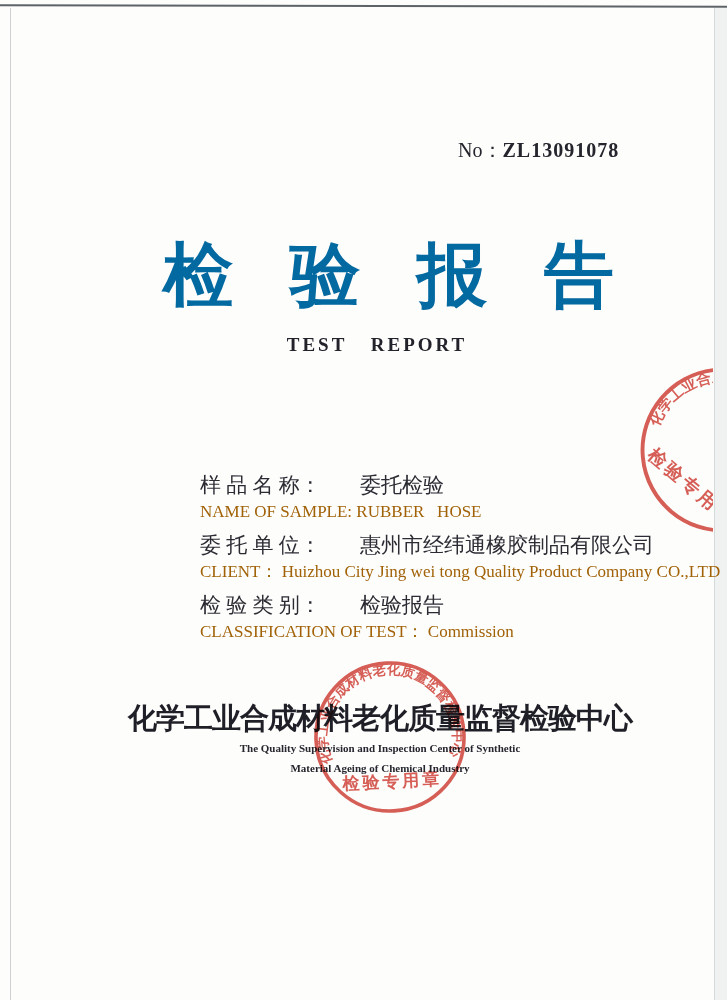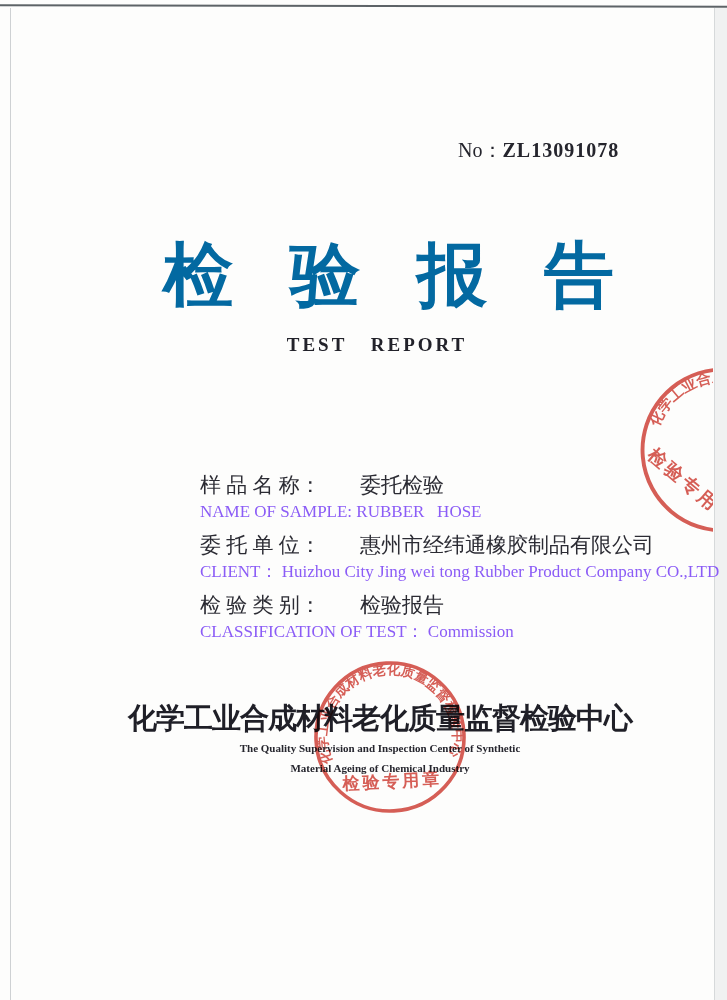--- a/index.html
+++ b/index.html
@@ -28,21 +28,21 @@
   .title-en {
     position: absolute; left: 142px; top: 334px; width: 470px;
     text-align: center; font-size: 19px; font-weight: bold;
     letter-spacing: 3px; word-spacing: 16px; color: #22222a;
   }
 
   .field-group { position: absolute; left: 200px; }
   .fg-1 { top: 472px; } .fg-2 { top: 532px; } .fg-3 { top: 592px; }
   .cn-line { font-size: 21px; line-height: 26px; white-space: pre; color: #2b2b33; }
   .cn-label { display: inline-block; width: 160px; }
-  .en-line { font-size: 17px; line-height: 21px; margin-top: 3px; white-space: pre; color: #8b5cf6; }
+  .en-line { font-size: 17px; line-height: 21px; margin-top: 3px; white-space: pre; color: #a16207; }
 
   .org-block { position: absolute; left: 110px; top: 699px; width: 540px; text-align: center; }
   .org-cn { font-size: 29px; font-weight: bold; letter-spacing: -1px; white-space: nowrap; line-height: 39px; color: #1f1f27; }
   .org-en { font-size: 11px; font-weight: bold; line-height: 20px; color: #26262e; }
 
   
   .stamp-clip { position: absolute; left: 0; top: 0; width: 713px; height: 1000px; overflow: hidden; pointer-events: none; }
   .stamp { position: absolute; mix-blend-mode: multiply; opacity: 0.82; }
   .stamp svg { display: block; }
   .stamp-center { left: 310px; top: 657px; transform: rotate(-3deg); }
@@ -63,21 +63,21 @@
   <div class="title-cn">检验报告</div>
   <div class="title-en">TEST REPORT</div>
 
   <div class="field-group fg-1">
     <div class="cn-line"><span class="cn-label">样 品 名 称：</span><span>委托检验</span></div>
     <div class="en-line"><span>NAME OF SAMPLE:</span><span> </span><span>RUBBER   HOSE</span></div>
   </div>
 
   <div class="field-group fg-2">
     <div class="cn-line"><span class="cn-label">委 托 单 位：</span><span>惠州市经纬通橡胶制品有限公司</span></div>
-    <div class="en-line"><span>CLIENT：</span><span> </span><span>Huizhou City Jing wei tong Rubber Product Company CO.,LTD</span></div>
+    <div class="en-line"><span>CLIENT：</span><span> </span><span>Huizhou City Jing wei tong Quality Product Company CO.,LTD</span></div>
   </div>
 
   <div class="field-group fg-3">
     <div class="cn-line"><span class="cn-label">检 验 类 别：</span><span>检验报告</span></div>
     <div class="en-line"><span>CLASSIFICATION OF TEST：</span><span> </span><span>Commission</span></div>
   </div>
 
   <div class="org-block">
     <div class="org-cn">化学工业合成材料老化质量监督检验中心</div>
     <div class="org-en">The Quality Supervision and Inspection Center of Synthetic</div>

